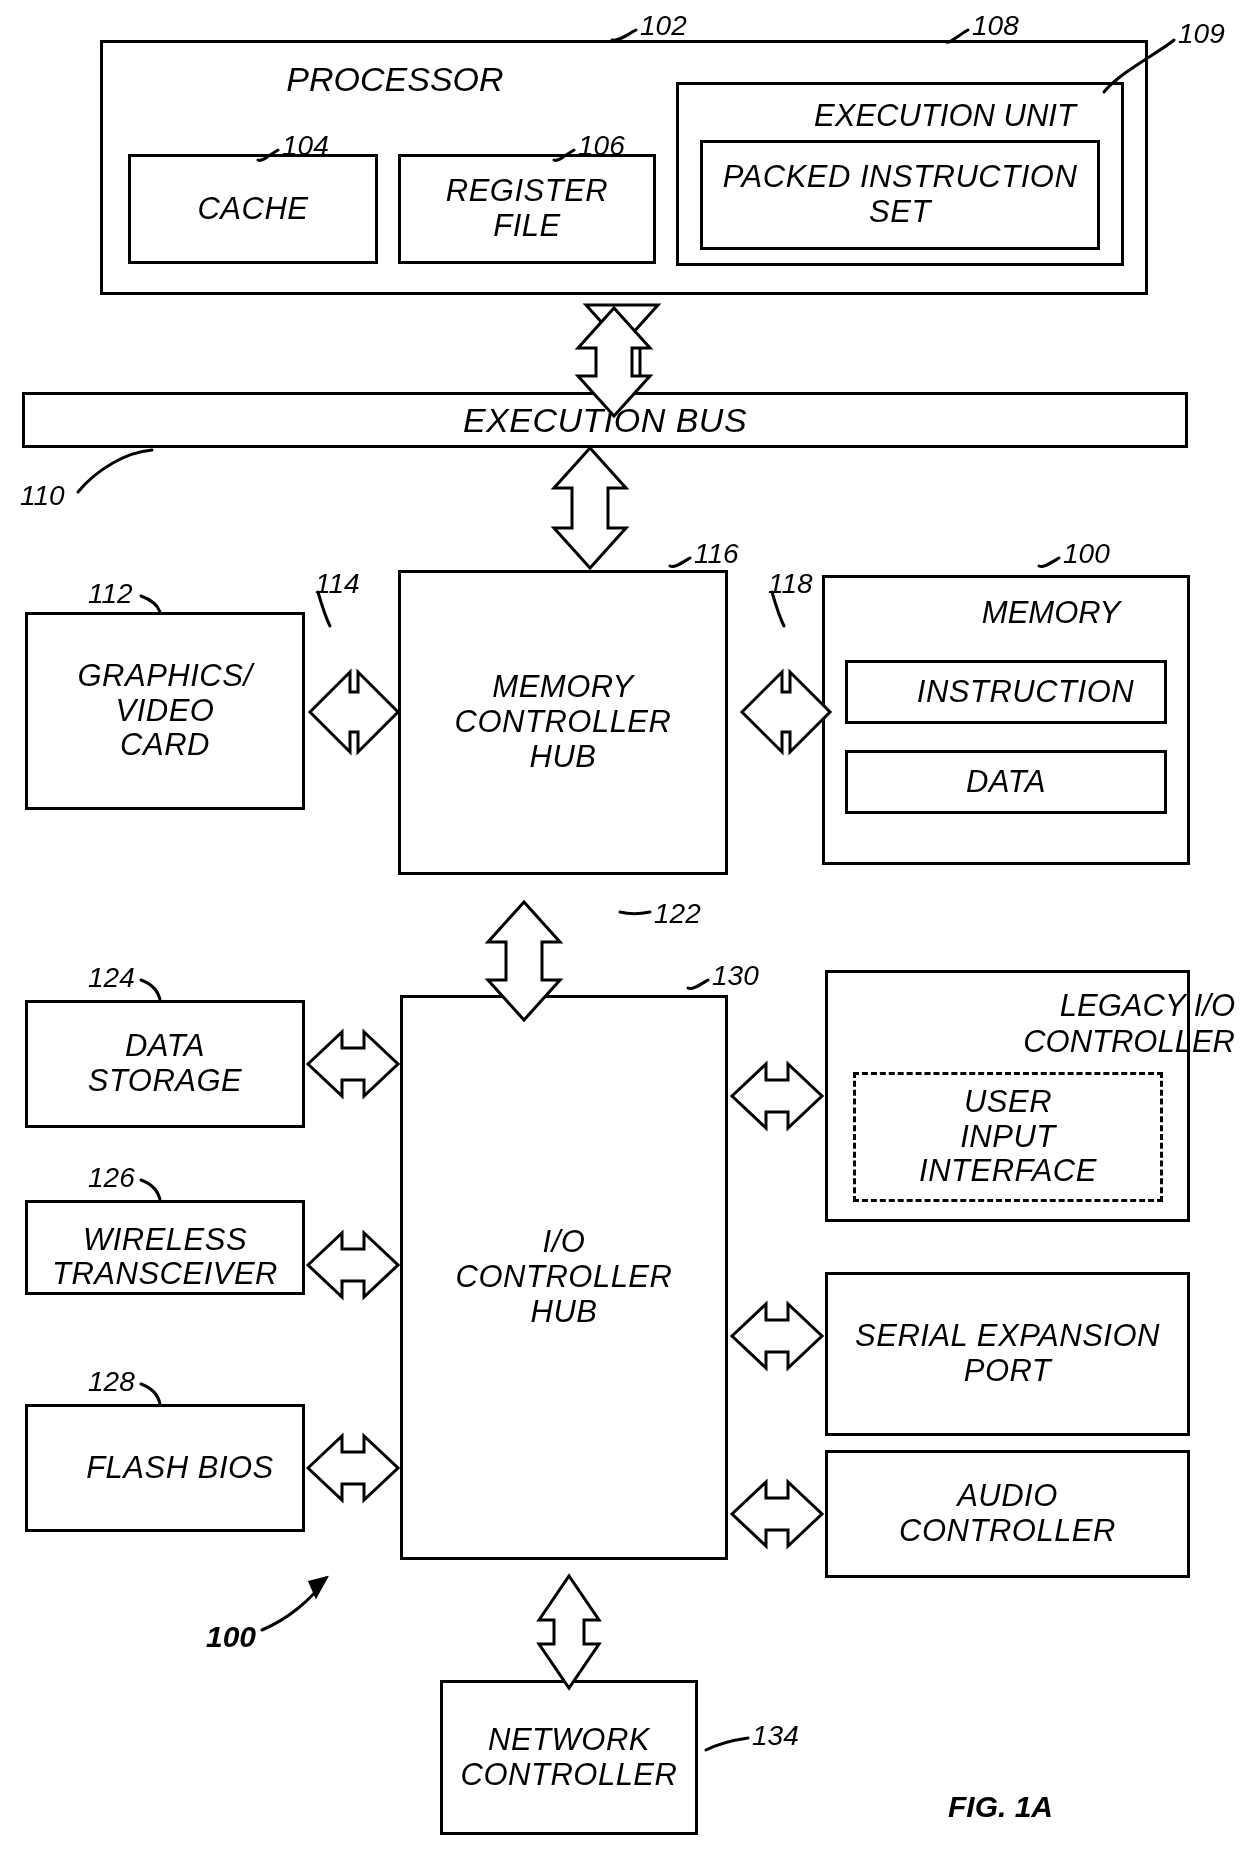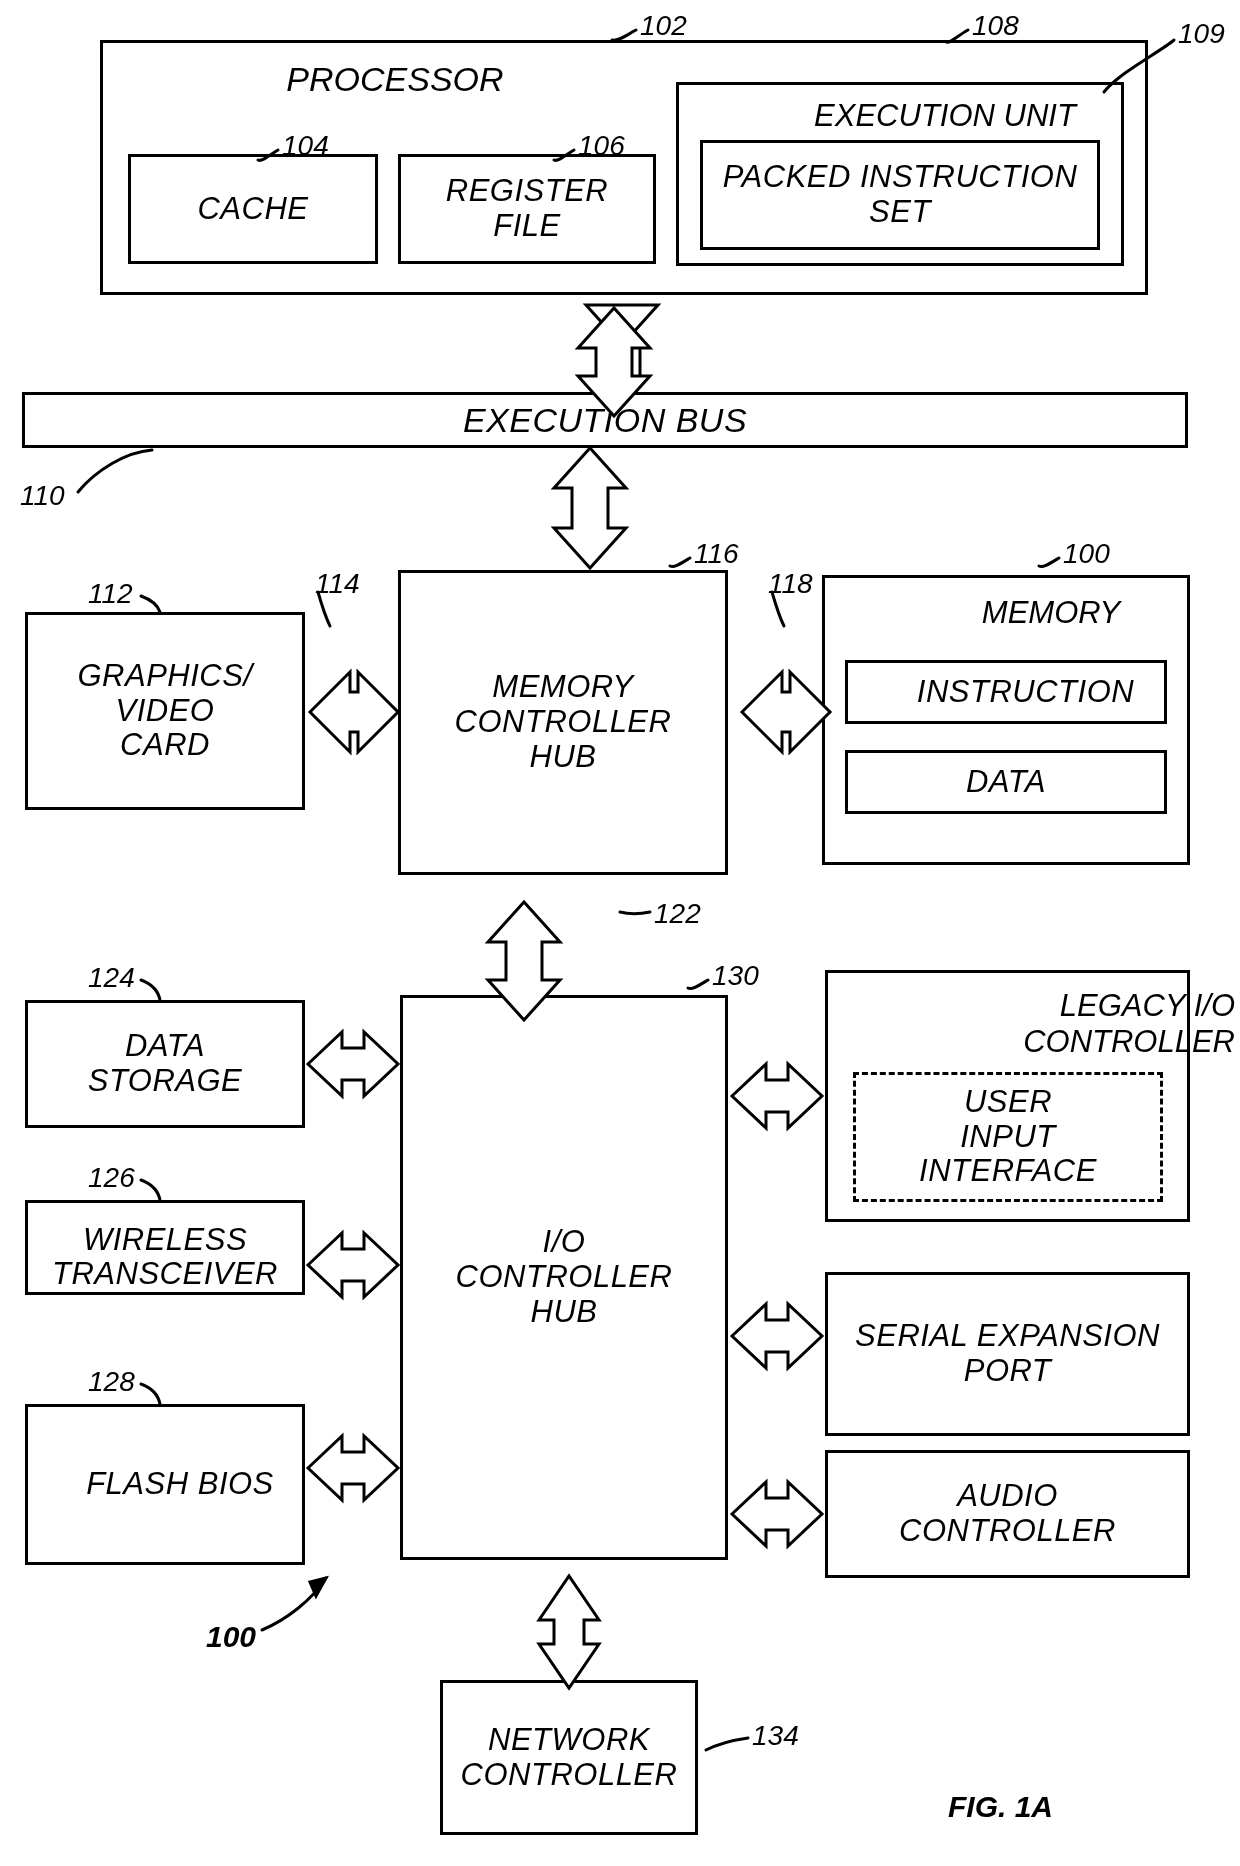--- a/index.html
+++ b/index.html
@@ -131,21 +131,21 @@
   <div class="box t32" style="left:25px; top:1000px; width:280px; height:128px; white-space:pre-line;">
     <span style="white-space:pre-line;">DATA
 STORAGE</span>
   </div>
 
   <div class="box t32" style="left:25px; top:1200px; width:280px; height:95px; white-space:pre-line;align-items:flex-end;">
     <span style="white-space:pre-line;">WIRELESS
 TRANSCEIVER</span>
   </div>
 
-  <div class="box t32" style="left:25px; top:1404px; width:280px; height:161px;padding-left:30px;">
+  <div class="box t32" style="left:25px; top:1404px; width:280px; height:128px;padding-left:30px;">
     <span>FLASH BIOS</span>
   </div>
 
   <div class="box t32" style="left:825px; top:970px; width:365px; height:252px; align-items:flex-start;">
   </div>
   <div class="lbl t32" style="left:825px; top:988px; width:365px; text-align:right; white-space:pre-line;">LEGACY I/O
 CONTROLLER</div>
   <div class="box dashed t32" style="left:853px; top:1072px; width:310px; height:130px; white-space:pre-line;">
     <span style="white-space:pre-line;">USER
 INPUT

